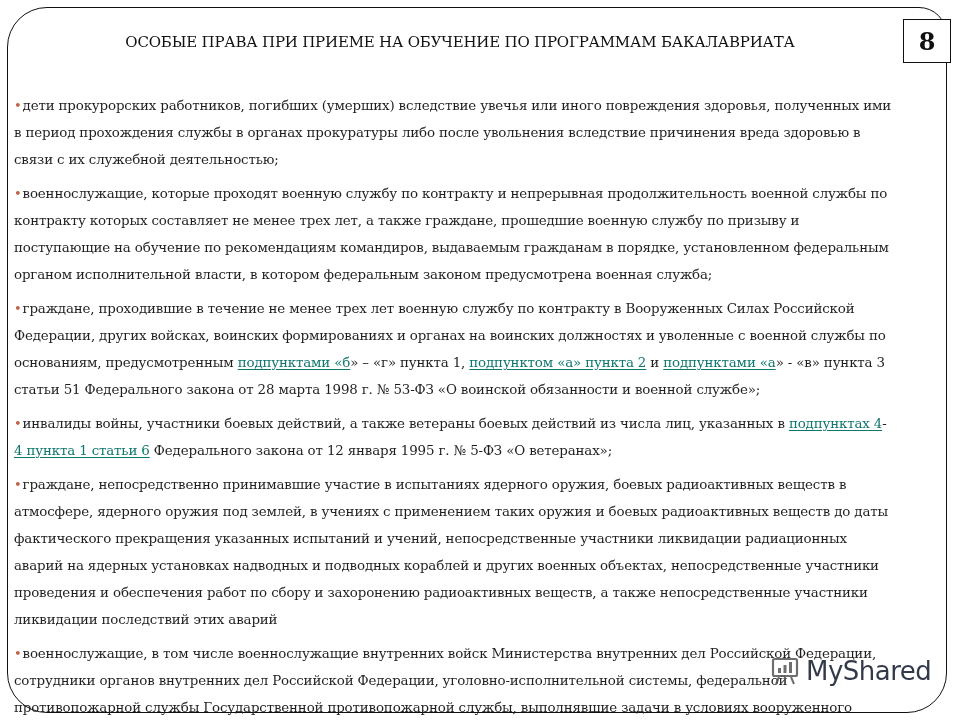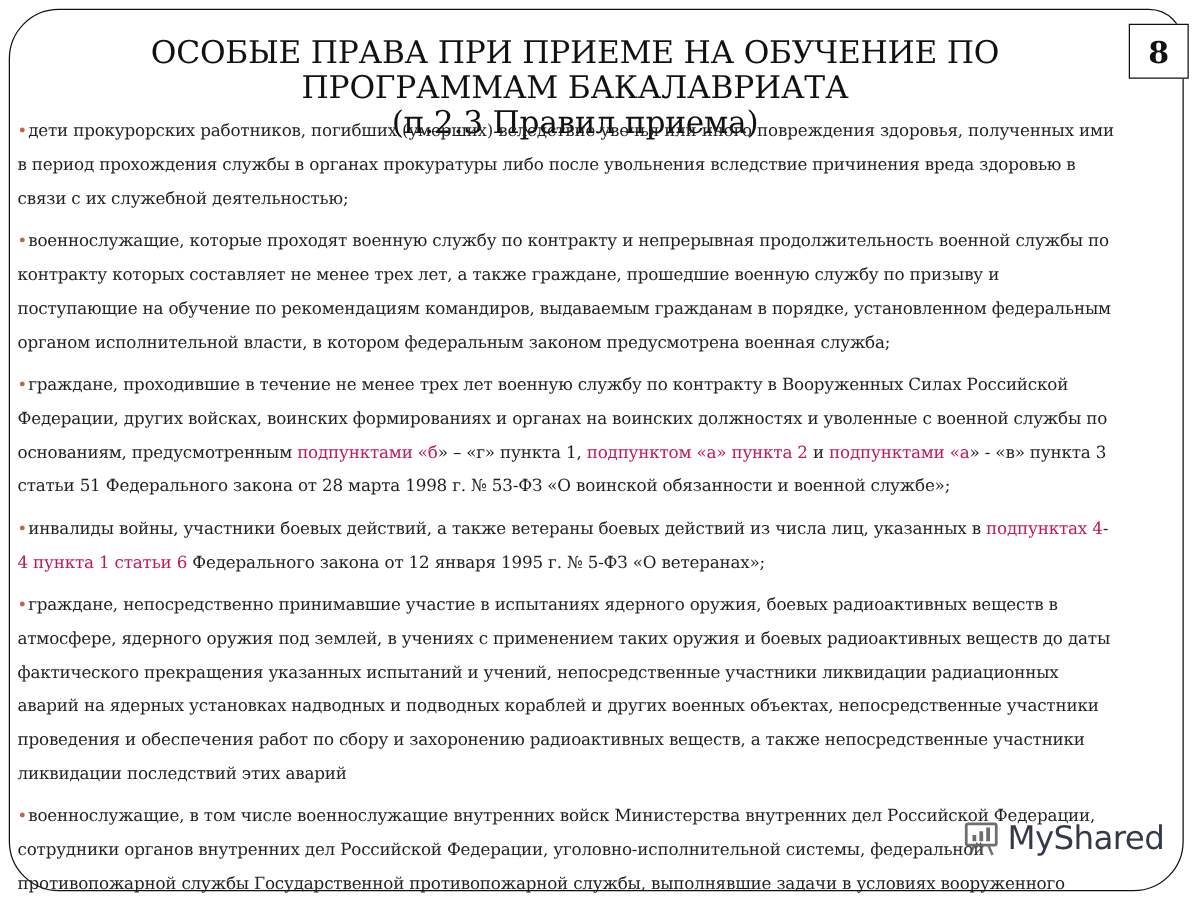--- a/index.html
+++ b/index.html
@@ -25,21 +25,21 @@
       border-radius: 40px 28px 40px 40px;
       box-sizing: border-box;
     }
     .title {
       position: absolute;
       left: 20px;
       top: 28px;
       width: 880px;
       text-align: center;
       font-family: "DejaVu Serif", "Liberation Serif", serif;
-      font-size: 25px;
+      font-size: 15px;
       line-height: 28px;
       letter-spacing: -0.2px;
       color: #111;
     }
     .title .line { display: block; }
     .badge {
       position: absolute;
       left: 903px;
       top: 19px;
       width: 48px;
@@ -68,21 +68,22 @@
     }
     .item {
       margin: 0 0 7px 0;
     }
     .bullet {
       color: #c0644a;
       font-size: 13px;
       margin-right: 1px;
     }
     .link {
-      color: #be185d;
+      color: #0f766e;
+      text-decoration: underline;
       text-underline-offset: 2px;
     }
     .watermark {
       position: absolute;
       left: 770px;
       top: 656px;
       display: flex;
       align-items: center;
       gap: 6px;
       color: #555;
@@ -99,21 +100,20 @@
       color: #0f172a;
     }
   </style>
 </head>
 <body>
 
 <div class="frame"></div>
 
 <div class="title">
   <span class="line">ОСОБЫЕ ПРАВА ПРИ ПРИЕМЕ НА ОБУЧЕНИЕ ПО ПРОГРАММАМ БАКАЛАВРИАТА</span>
-  <span class="line">(п.2.3 Правил приема)</span>
 </div>
 
 <div class="badge">8</div>
 
 <div class="content">
   <p class="item"><span class="bullet">•</span><span>дети прокурорских работников, погибших (умерших) вследствие увечья или иного повреждения здоровья, полученных ими в период прохождения службы в органах прокуратуры либо после увольнения вследствие причинения вреда здоровью в связи с их служебной деятельностью;</span></p>
 
   <p class="item"><span class="bullet">•</span><span>военнослужащие, которые проходят военную службу по контракту и непрерывная продолжительность военной службы по контракту которых составляет не менее трех лет, а также граждане, прошедшие военную службу по призыву и поступающие на обучение по рекомендациям командиров, выдаваемым гражданам в порядке, установленном федеральным органом исполнительной власти, в котором федеральным законом предусмотрена военная служба;</span></p>
 
   <p class="item"><span class="bullet">•</span><span>граждане, проходившие в течение не менее трех лет военную службу по контракту в Вооруженных Силах Российской Федерации, других войсках, воинских формированиях и органах на воинских должностях и уволенные с военной службы по основаниям, предусмотренным </span><a class="link">подпунктами «б</a><span>» – «г» пункта 1, </span><a class="link">подпунктом «а» пункта 2</a><span> и </span><a class="link">подпунктами «а</a><span>» - «в» пункта 3 статьи 51 Федерального закона от 28 марта 1998 г. № 53-ФЗ «О воинской обязанности и военной службе»;</span></p>

